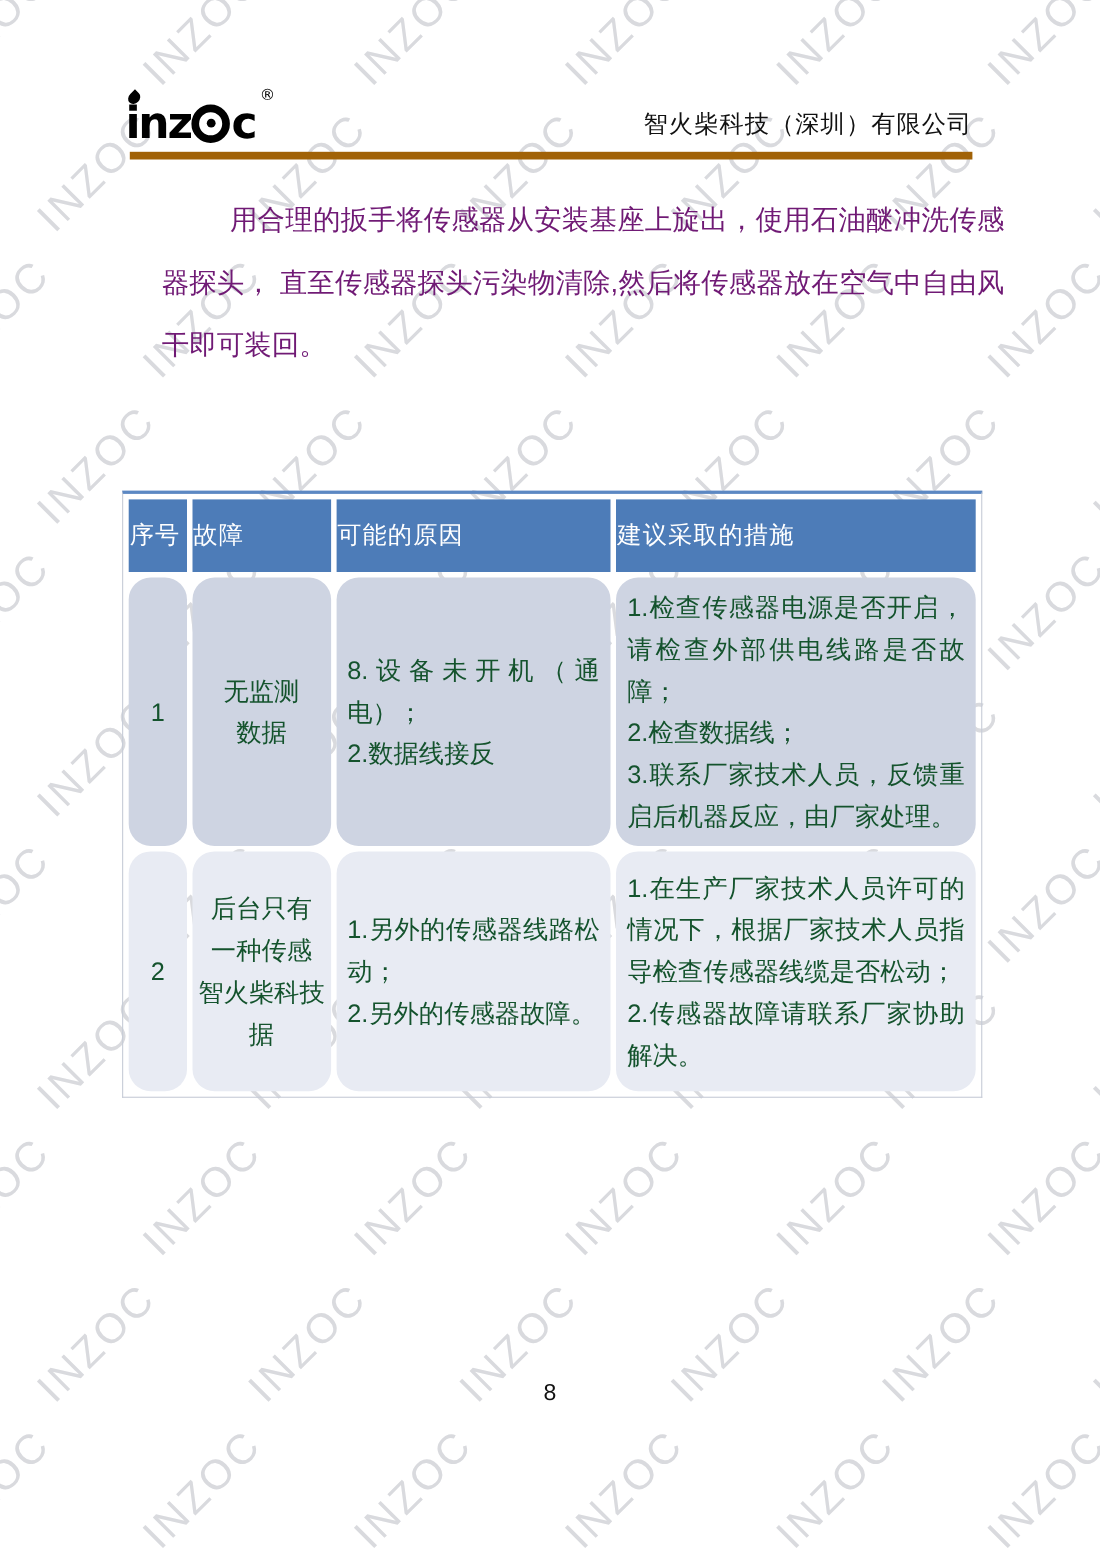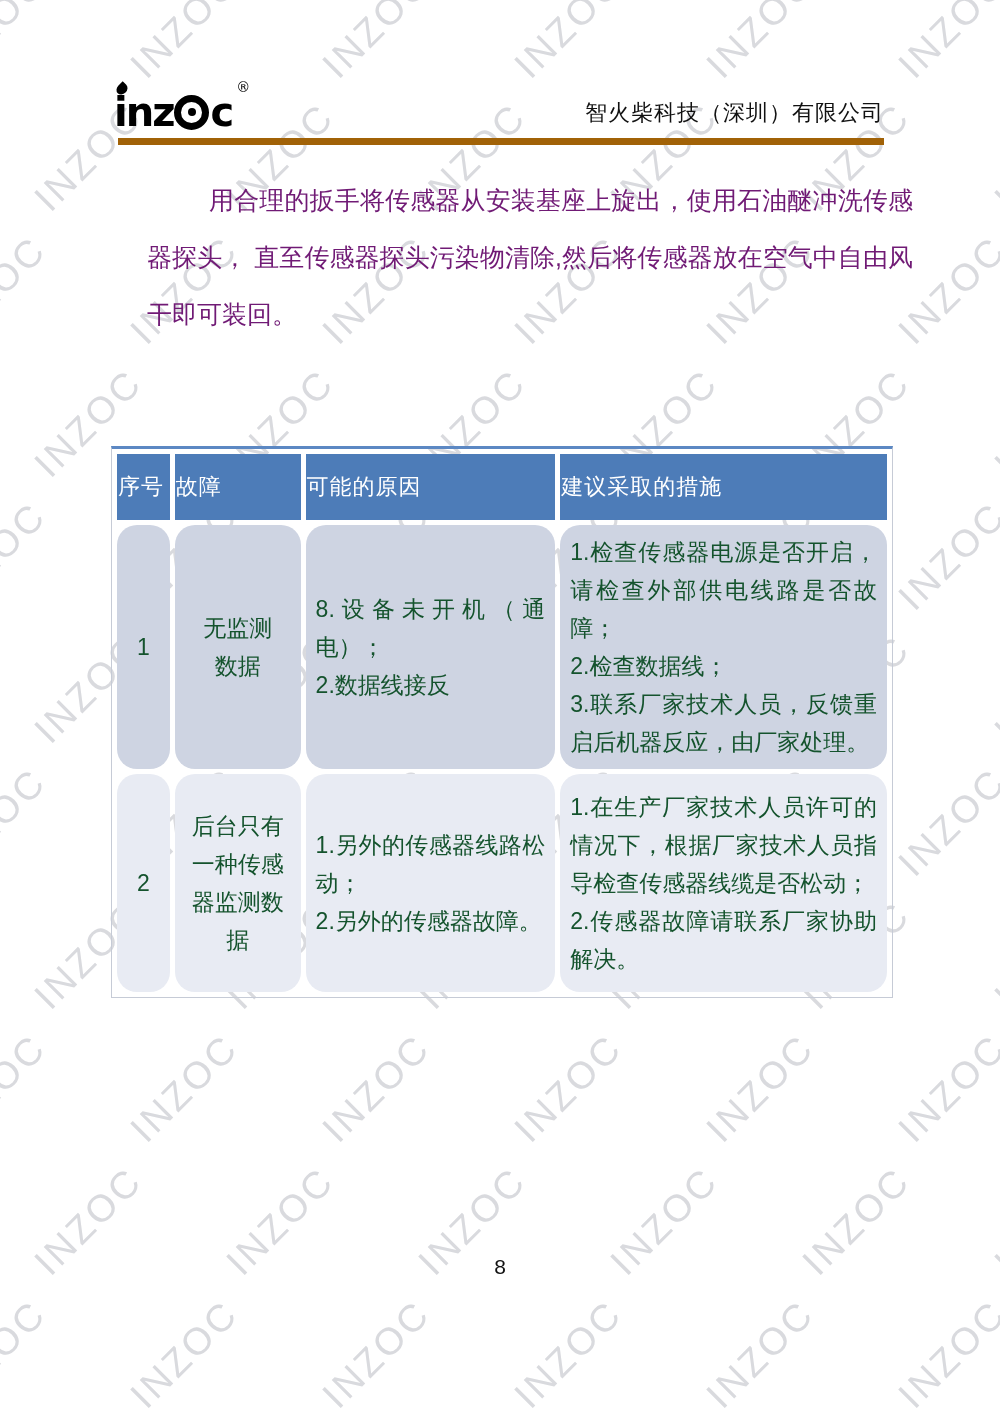--- a/index.html
+++ b/index.html
@@ -232,21 +232,21 @@
             <td class="causes">8.设备未开机（通电）；
 2.数据线接反</td>
             <td class="measures">1.检查传感器电源是否开启，请检查外部供电线路是否故障；
 2.检查数据线；
 3.联系厂家技术人员，反馈重启后机器反应，由厂家处理。</td>
           </tr>
           <tr class="row-even">
             <td class="num">2</td>
             <td class="fault">后台只有
 一种传感
-器监测数
+智火柴科技
 据</td>
             <td class="causes">1.另外的传感器线路松动；
 2.另外的传感器故障。</td>
             <td class="measures">1.在生产厂家技术人员许可的情况下，根据厂家技术人员指导检查传感器线缆是否松动；
 2.传感器故障请联系厂家协助解决。</td>
           </tr>
         </tbody>
       </table>
     </div>
 

